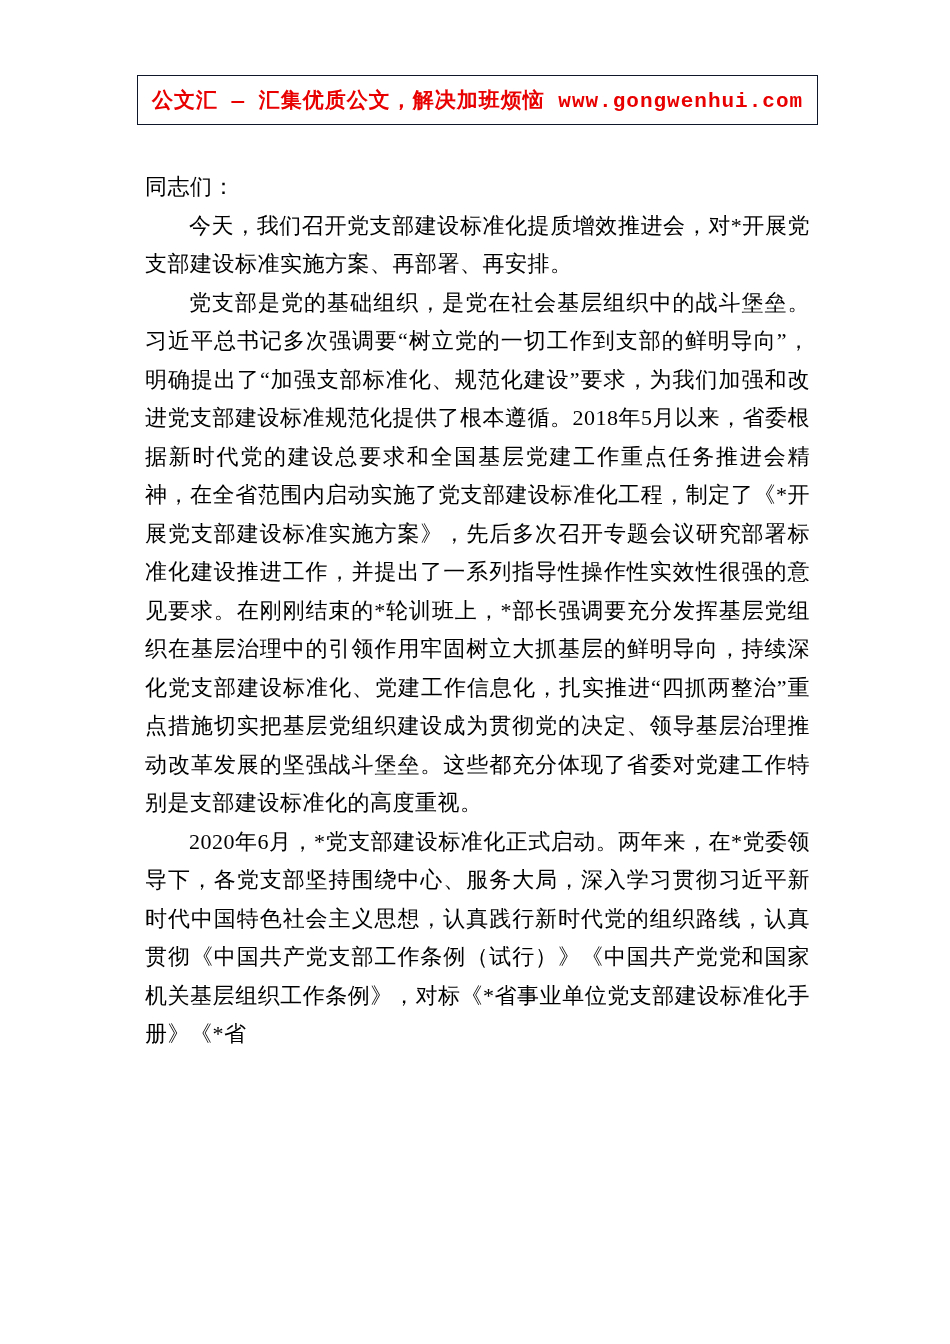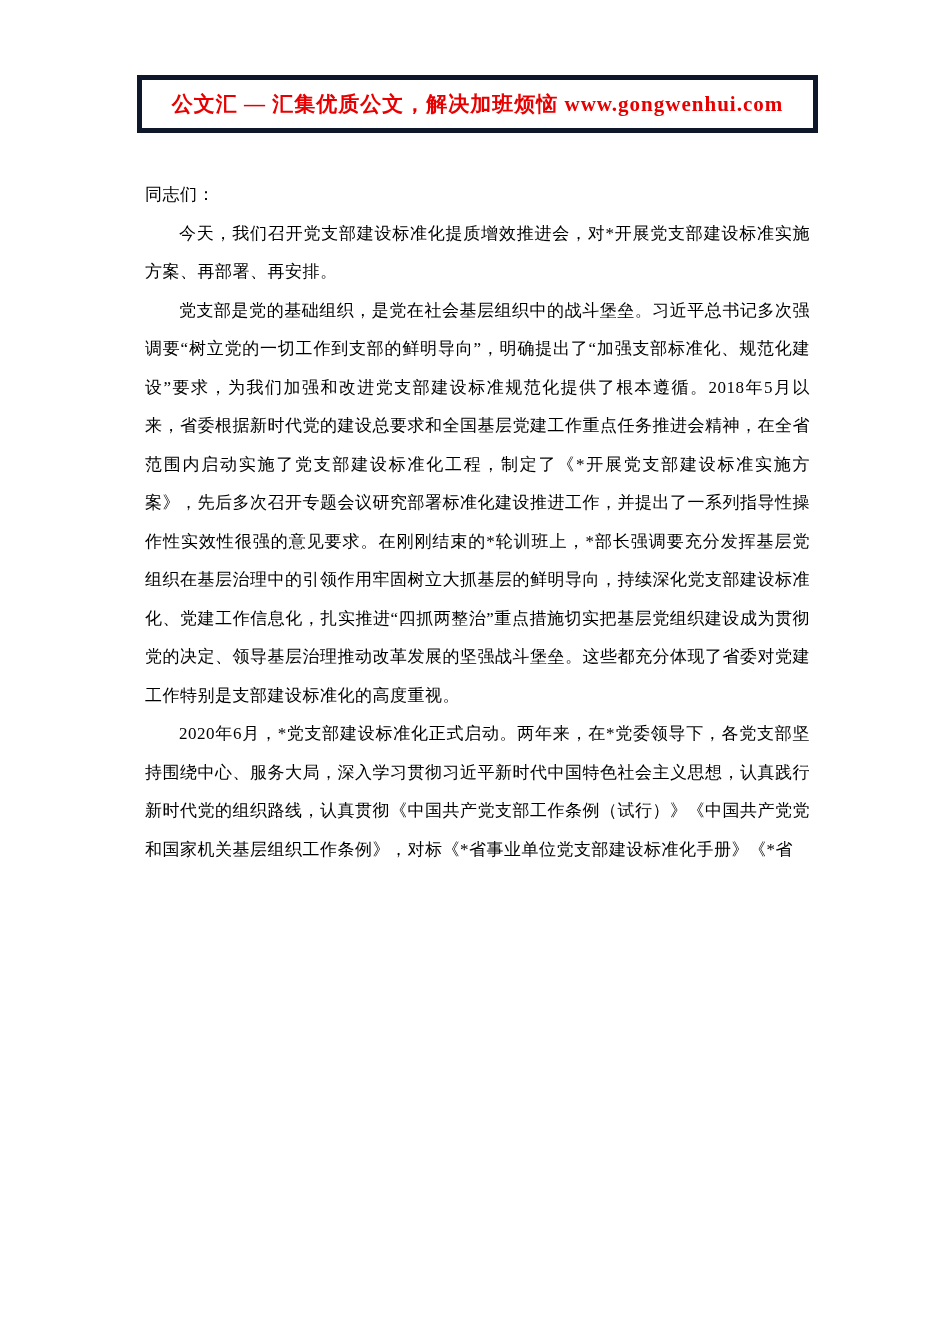--- a/index.html
+++ b/index.html
@@ -12,40 +12,40 @@
     overflow: hidden;
   }
   .page {
     width: 950px;
     height: 1344px;
     padding: 75px 140px 0 145px;
     overflow: hidden;
     background: #ffffff;
   }
   .banner {
-    border: 5px solid #0f172a;
+    border: 1px solid #0f172a;
     color: #e80000;
     text-align: center;
     font-size: 21px;
     font-weight: bold;
     padding: 10px 6px;
     margin: 0 -8px 43px -8px;
-    font-family: Liberation Serif, serif;
+    font-family: Liberation Mono, monospace;
     letter-spacing: 1px;
   }
   .title {
     text-align: center;
     font-size: 35px;
     font-weight: bold;
     line-height: 68px;
     margin-bottom: 40px;
     letter-spacing: 1px;
   }
   .doc-body p {
-    font-size: 17px;
+    font-size: 22px;
     line-height: 38.5px;
     text-align: justify;
     text-indent: 2em;
     letter-spacing: 0.5px;
   }
   .doc-body p.no-indent {
     text-indent: 0;
   }
 </style>
 </head>

